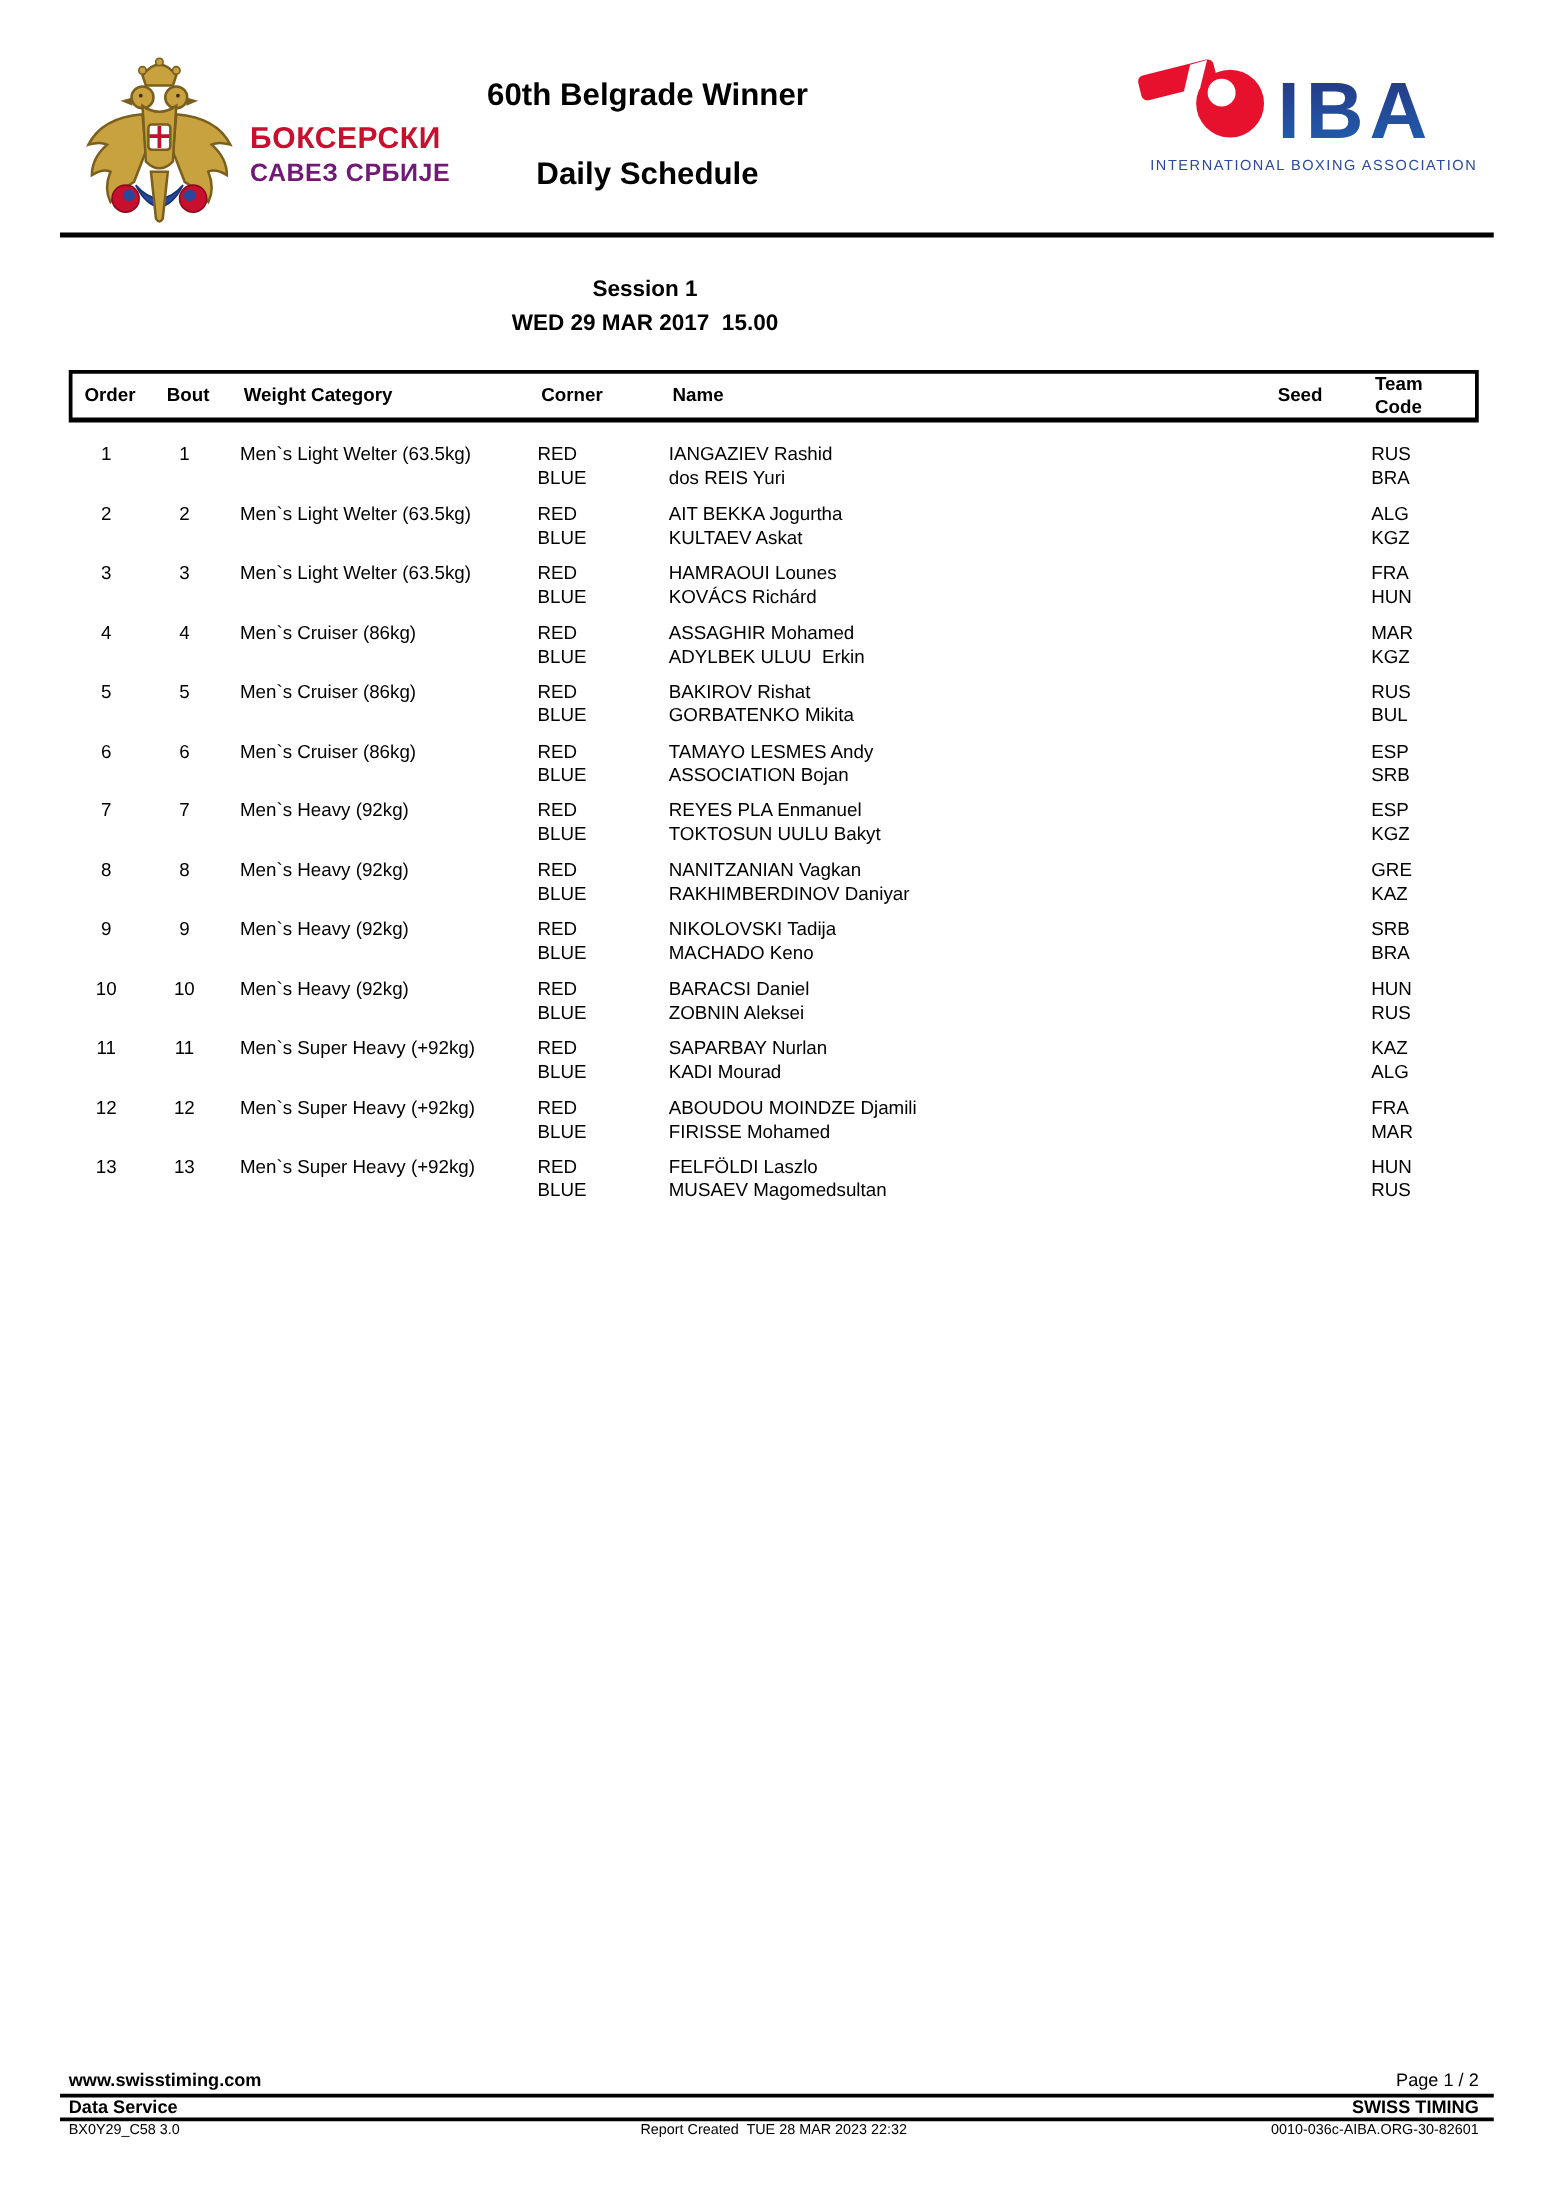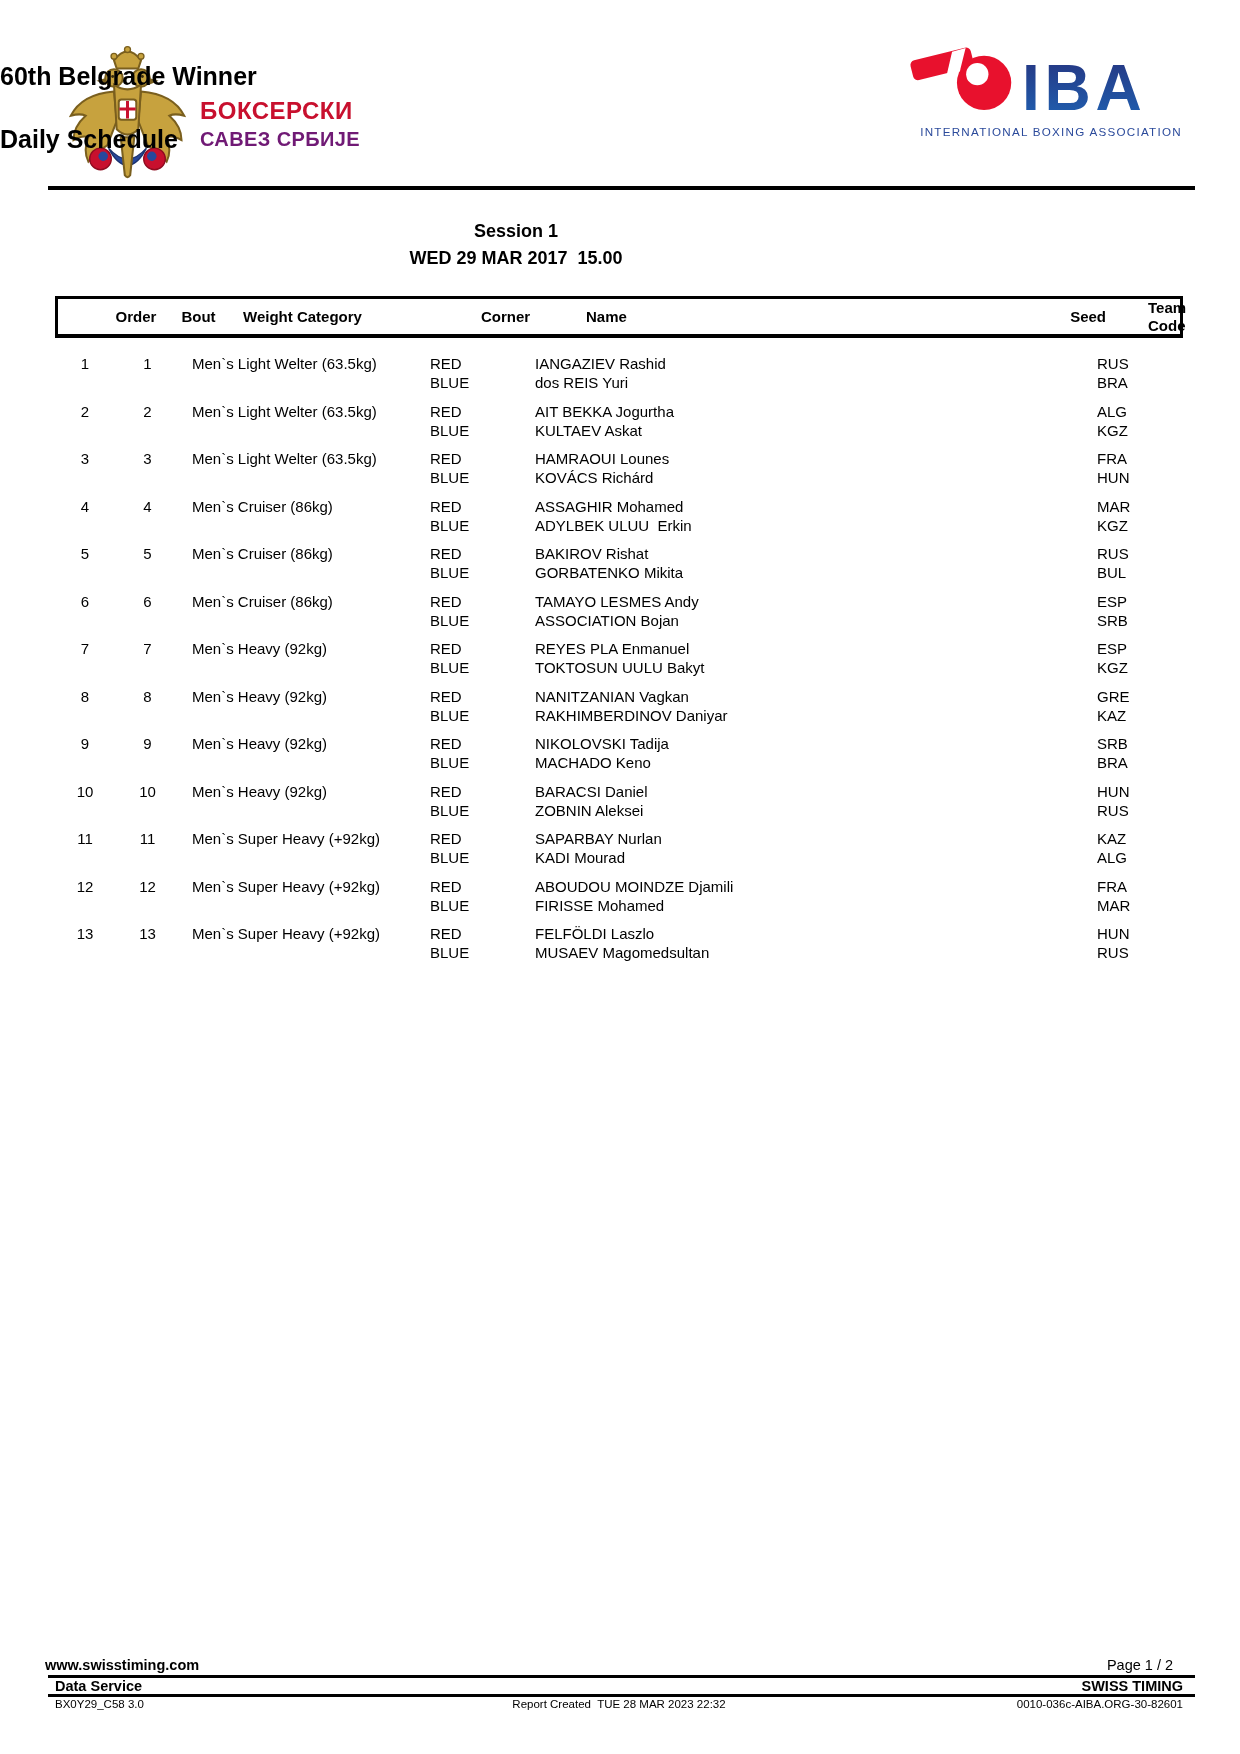--- a/index.html
+++ b/index.html
@@ -5,48 +5,48 @@
   * { margin:0; padding:0; box-sizing:border-box; }
   html,body { background:#ffffff; }
   body { font-family:"Liberation Sans", sans-serif; color:#000; }
   .page { position:relative; width:1240px; height:1754px; background:#fff; overflow:hidden; }
 
   
   .fed-logo { position:absolute; left:60px; top:40px; width:135px; height:142px; }
   .fed-text { position:absolute; left:200px; top:99px; line-height:1; }
   .fed-line1 { font-size:24px; font-weight:bold; letter-spacing:.5px; color:#C8102E; }
   .fed-line2 { font-size:20px; font-weight:bold; letter-spacing:.4px; color:#701a75; margin-top:6px; }
-  .titles { position:absolute; left:0; top:62px; width:1036px; text-align:left; }
+  .titles { position:absolute; left:0; top:62px; width:1036px; text-align:center; }
   .page-title { font-size:25px; font-weight:bold; }
   .page-subtitle { font-size:25px; font-weight:bold; margin-top:34px; }
   .iba-logo { position:absolute; left:903px; top:46px; }
   .header-rule { position:absolute; left:48px; top:186px; width:1147px; height:4px; background:#000; }
 
   
   .session { position:absolute; left:0; top:221px; width:1032px; text-align:center; }
   .session-title { font-size:18px; font-weight:bold; }
   .session-datetime { font-size:18px; font-weight:bold; margin-top:6px; white-space:pre; }
 
   
   .schedule { position:absolute; left:55px; top:296px; width:1128px; font-size:15px; }
   .line, .thead { display:grid; grid-template-columns:60px 65px 235px 100px 482px 60px 126px; }
-  .thead { border:3px solid #000; border-bottom-width:4px; height:42px; align-items:center; font-weight:bold; line-height:1.2;padding-left:48px; }
+  .thead { border:3px solid #000; border-bottom-width:4px; height:42px; align-items:center; font-weight:bold; line-height:1.2; }
   .col-order, .col-boutno { text-align:center; }
   .col-cat { padding-left:12px; }
   .col-corner { padding-left:15px; }
   .col-name { padding-left:20px; white-space:pre; }
   .col-seed { text-align:right; padding-right:2px; }
   .col-team { padding-left:40px; }
   .thead .col-team { white-space:pre-line; }
   .tbody { padding-top:16px; }
   .bout { margin-bottom:9.5px; }
   .line { line-height:19px; }
 
   
-  .f-row1 { position:absolute; left:45px; top:1657px; width:1128px; display:flex; justify-content:space-between; font-size:14.5px; }
+  .f-row1 { position:absolute; left:55px; top:1657px; width:1128px; display:flex; justify-content:space-between; font-size:14.5px; }
   .f-site { font-weight:bold; }
   .f-rule1 { position:absolute; left:48px; top:1675px; width:1147px; height:3px; background:#000; }
   .f-row2 { position:absolute; left:55px; top:1678px; width:1128px; display:flex; justify-content:space-between; font-size:14.5px; font-weight:bold; }
   .f-rule2 { position:absolute; left:48px; top:1694px; width:1147px; height:3px; background:#000; }
   .f-row3 { position:absolute; left:55px; top:1698px; width:1128px; display:grid; grid-template-columns:1fr auto 1fr; font-size:11.5px; }
   .f-ref { text-align:right; }
   .f-created { white-space:pre;text-align:right; }
 </style>
 </head>
 <body>

